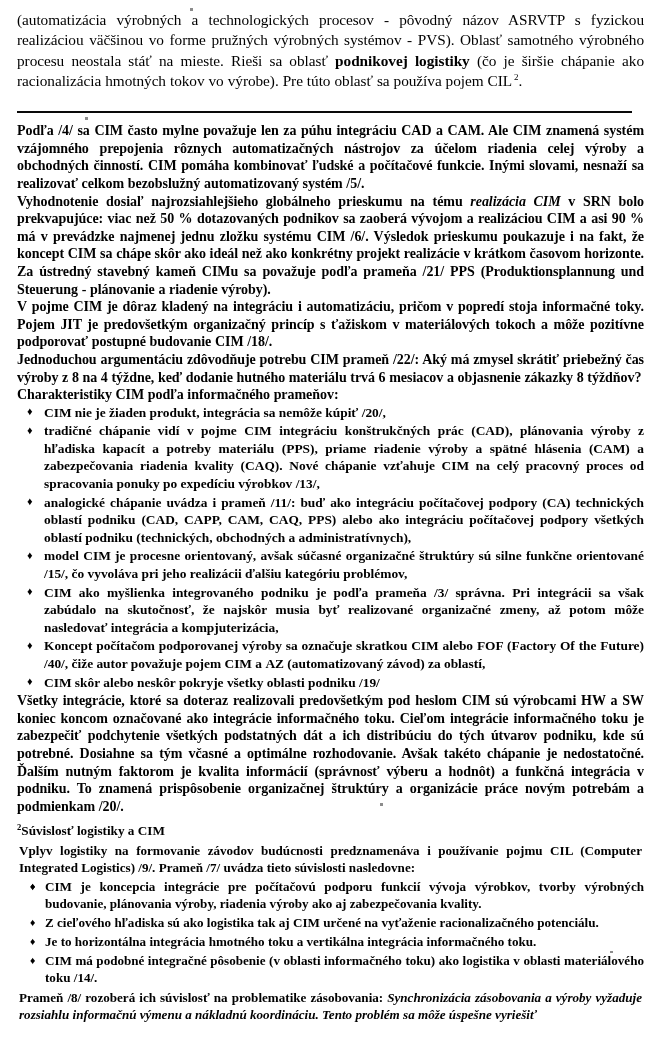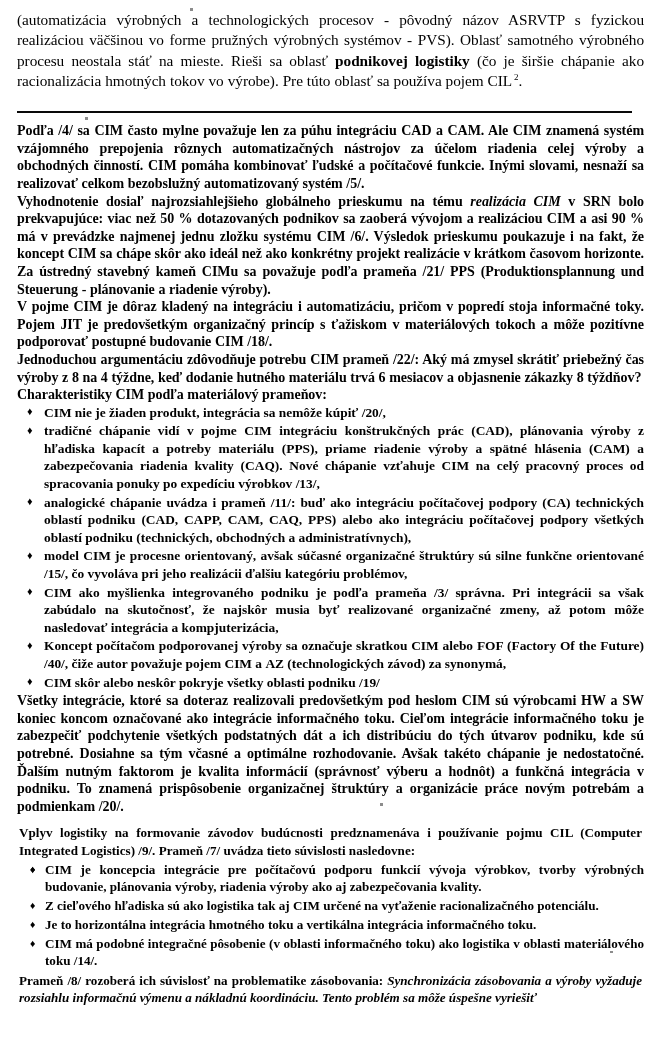--- a/index.html
+++ b/index.html
@@ -155,37 +155,40 @@
   <hr class="rule">
 
   <p class="para body-block"><span>Podľa /4/ sa CIM často mylne považuje len za púhu integráciu CAD a CAM. Ale CIM znamená systém vzájomného prepojenia rôznych automatizačných nástrojov za účelom riadenia celej výroby a obchodných činností. CIM pomáha kombinovať ľudské a počítačové funkcie. Inými slovami, nesnaží sa realizovať celkom bezobslužný automatizovaný systém /5/.</span></p>
 
   <p class="para body-block"><span>Vyhodnotenie dosiaľ najrozsiahlejšieho globálneho prieskumu na tému </span><i>realizácia CIM</i><span>  v SRN bolo prekvapujúce: viac než 50 % dotazovaných podnikov sa zaoberá vývojom a realizáciou CIM a asi 90 % má v prevádzke najmenej jednu zložku systému CIM /6/. Výsledok prieskumu poukazuje i na fakt, že koncept CIM sa chápe skôr ako ideál než ako konkrétny projekt realizácie v krátkom časovom horizonte. Za ústredný stavebný kameň CIMu sa považuje podľa prameňa /21/ PPS (Produktionsplannung und Steuerung - plánovanie a riadenie výroby).</span></p>
 
   <p class="para body-block"><span>V pojme CIM je dôraz kladený na integráciu i automatizáciu, pričom v popredí stoja informačné toky. Pojem JIT je predovšetkým organizačný princíp s ťažiskom v materiálových tokoch a môže pozitívne podporovať postupné budovanie CIM /18/.</span></p>
 
   <p class="para body-block"><span>Jednoduchou argumentáciu zdôvodňuje potrebu CIM prameň /22/: Aký má zmysel skrátiť priebežný čas výroby z 8 na 4 týždne, keď dodanie hutného materiálu trvá 6 mesiacov a objasnenie zákazky 8 týždňov?</span></p>
 
-  <p class="para body-block"><span>Charakteristiky CIM podľa materiálový prameňov:</span></p>
+  <p class="para body-block"><span>Charakteristiky CIM podľa informačného prameňov:</span></p>
 
   <ul class="bullets">
       <li><span class="bullet-glyph">♦</span><span><span>CIM nie je žiaden produkt, integrácia sa nemôže kúpiť /20/,</span></span></li>
       <li><span class="bullet-glyph">♦</span><span><span>tradičné chápanie vidí v pojme CIM integráciu konštrukčných prác (CAD), plánovania výroby z hľadiska kapacít a potreby materiálu (PPS), priame riadenie výroby a spätné hlásenia (CAM) a zabezpečovania riadenia kvality (CAQ). Nové chápanie vzťahuje CIM na celý pracovný proces od spracovania ponuky po expedíciu výrobkov /13/,</span></span></li>
       <li><span class="bullet-glyph">♦</span><span><span>analogické chápanie uvádza i prameň /11/: buď ako integráciu počítačovej podpory (CA) technických oblastí podniku (CAD, CAPP, CAM, CAQ, PPS) alebo ako integráciu počítačovej podpory všetkých oblastí podniku (technických, obchodných a administratívnych),</span></span></li>
       <li><span class="bullet-glyph">♦</span><span><span>model CIM je procesne orientovaný, avšak súčasné organizačné štruktúry sú silne funkčne orientované /15/, čo vyvoláva pri jeho realizácii ďalšiu kategóriu problémov,</span></span></li>
       <li><span class="bullet-glyph">♦</span><span><span>CIM ako myšlienka integrovaného podniku je podľa prameňa /3/ správna. Pri integrácii sa však zabúdalo na skutočnosť, že najskôr musia byť realizované organizačné zmeny, až potom môže nasledovať integrácia a kompjuterizácia,</span></span></li>
-      <li><span class="bullet-glyph">♦</span><span><span>Koncept počítačom podporovanej výroby sa označuje skratkou CIM alebo FOF (Factory Of the Future) /40/, čiže autor považuje pojem CIM a </span><b>AZ</b><span> (technologických závod) za synonymá,</span></span></li>
+      <li><span class="bullet-glyph">♦</span><span><span>Koncept počítačom podporovanej výroby sa označuje skratkou CIM alebo FOF (Factory Of the Future) /40/, čiže autor považuje pojem CIM a </span><b>AZ</b><span> (automatizovaný závod) za oblastí,</span></span></li>
       <li><span class="bullet-glyph">♦</span><span><span>CIM skôr alebo neskôr pokryje všetky oblasti podniku /19/</span></span></li>
     </ul>
 
   <p class="para body-block"><span>Všetky integrácie, ktoré sa doteraz realizovali predovšetkým pod heslom CIM sú výrobcami HW a SW koniec koncom označované ako integrácie informačného toku. Cieľom </span><b>integrácie informačného toku</b><span> je zabezpečiť podchytenie všetkých podstatných dát a ich distribúciu do tých útvarov podniku, kde sú potrebné. Dosiahne sa tým včasné a optimálne rozhodovanie. Avšak takéto chápanie je nedostatočné. Ďalším nutným faktorom je kvalita </span><b>informácií</b><span> (správnosť výberu a hodnôt) a </span><b>funkčná integrácia</b><span> v podniku. To znamená prispôsobenie organizačnej štruktúry a organizácie práce novým potrebám a podmienkam /20/.</span></p>
 
   <div class="spacer-sm"></div>
 
   <div class="footnote">
+    <p class="footnote-head">
+      <sup>2</sup><span>Súvislosť logistiky a CIM</span>
+    </p>
 
     <p class="fn-para"><span>Vplyv logistiky na formovanie závodov budúcnosti predznamenáva i používanie pojmu CIL (Computer Integrated Logistics) /9/. Prameň /7/ uvádza tieto súvislosti nasledovne:</span></p>
 
     <ul class="fn-bullets">
         <li><span class="bullet-glyph">♦</span></li>
         <li><span class="bullet-glyph">♦</span><span><span>CIM je koncepcia integrácie pre počítačovú podporu funkcií vývoja výrobkov, tvorby výrobných budovanie, plánovania výroby, riadenia výroby ako aj zabezpečovania kvality.</span></span></li>
         <li><span class="bullet-glyph">♦</span><span><span>Z cieľového hľadiska sú ako logistika tak aj CIM určené na vyťaženie racionalizačného potenciálu.</span></span></li>
         <li><span class="bullet-glyph">♦</span><span><span>Je to horizontálna integrácia hmotného toku a vertikálna integrácia informačného toku.</span></span></li>
         <li><span class="bullet-glyph">♦</span><span><span>CIM má podobné integračné pôsobenie (v oblasti informačného toku) ako logistika v oblasti materiálového toku /14/.</span></span></li>
       </ul>

